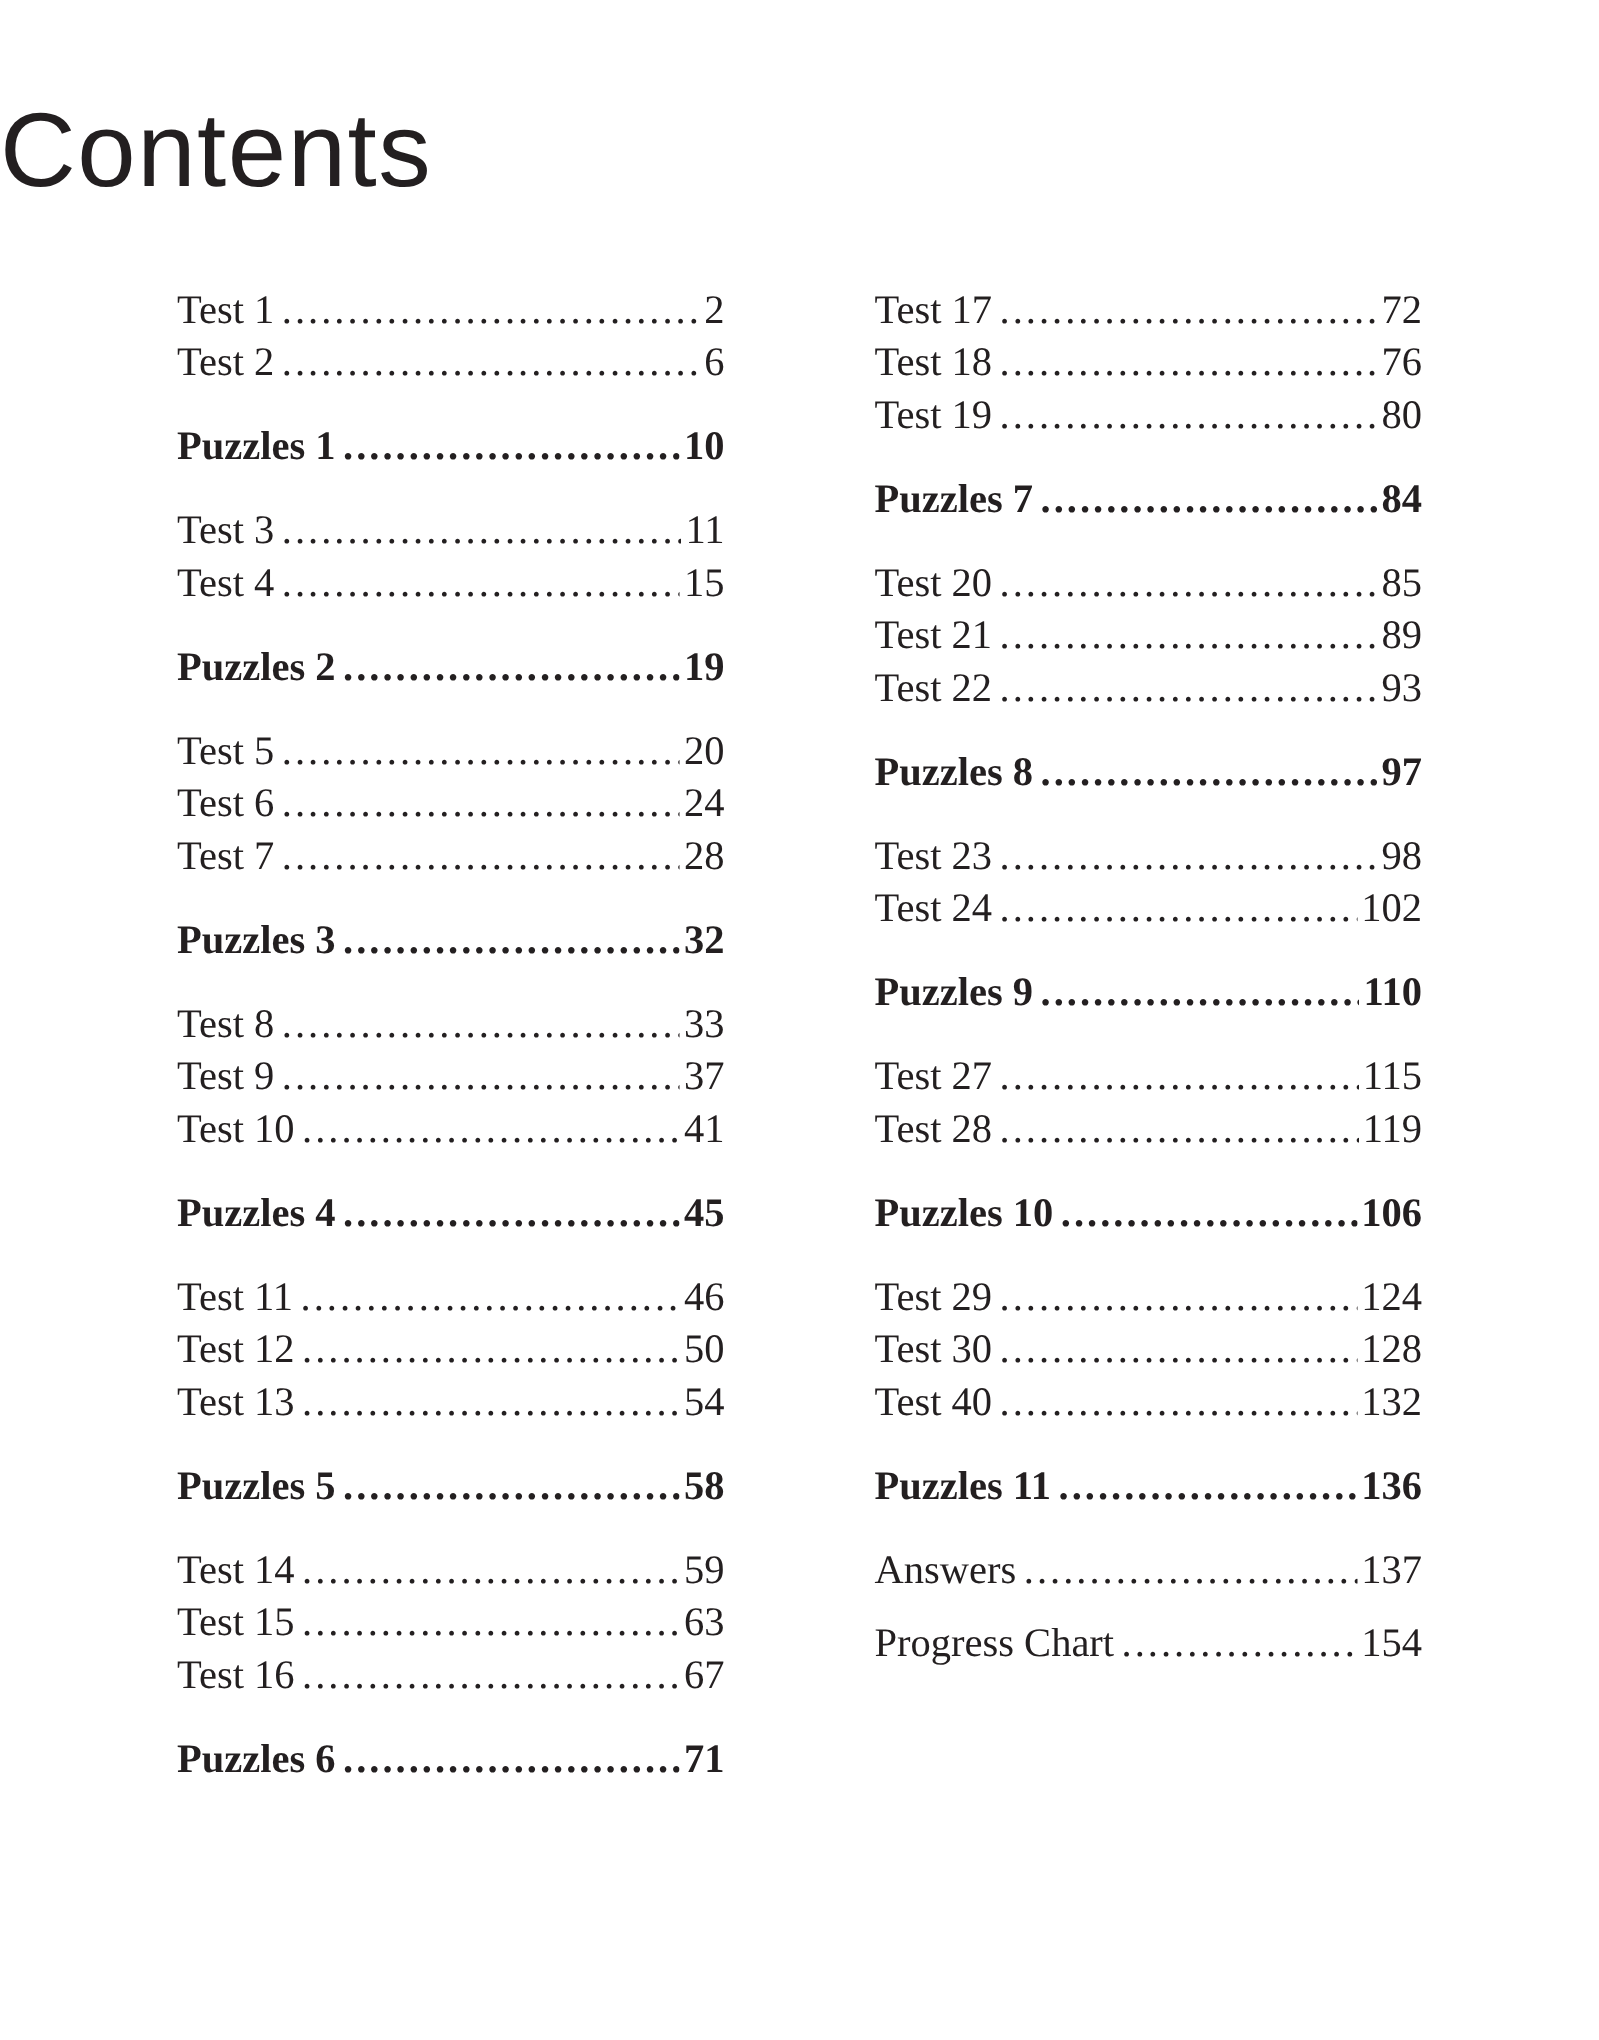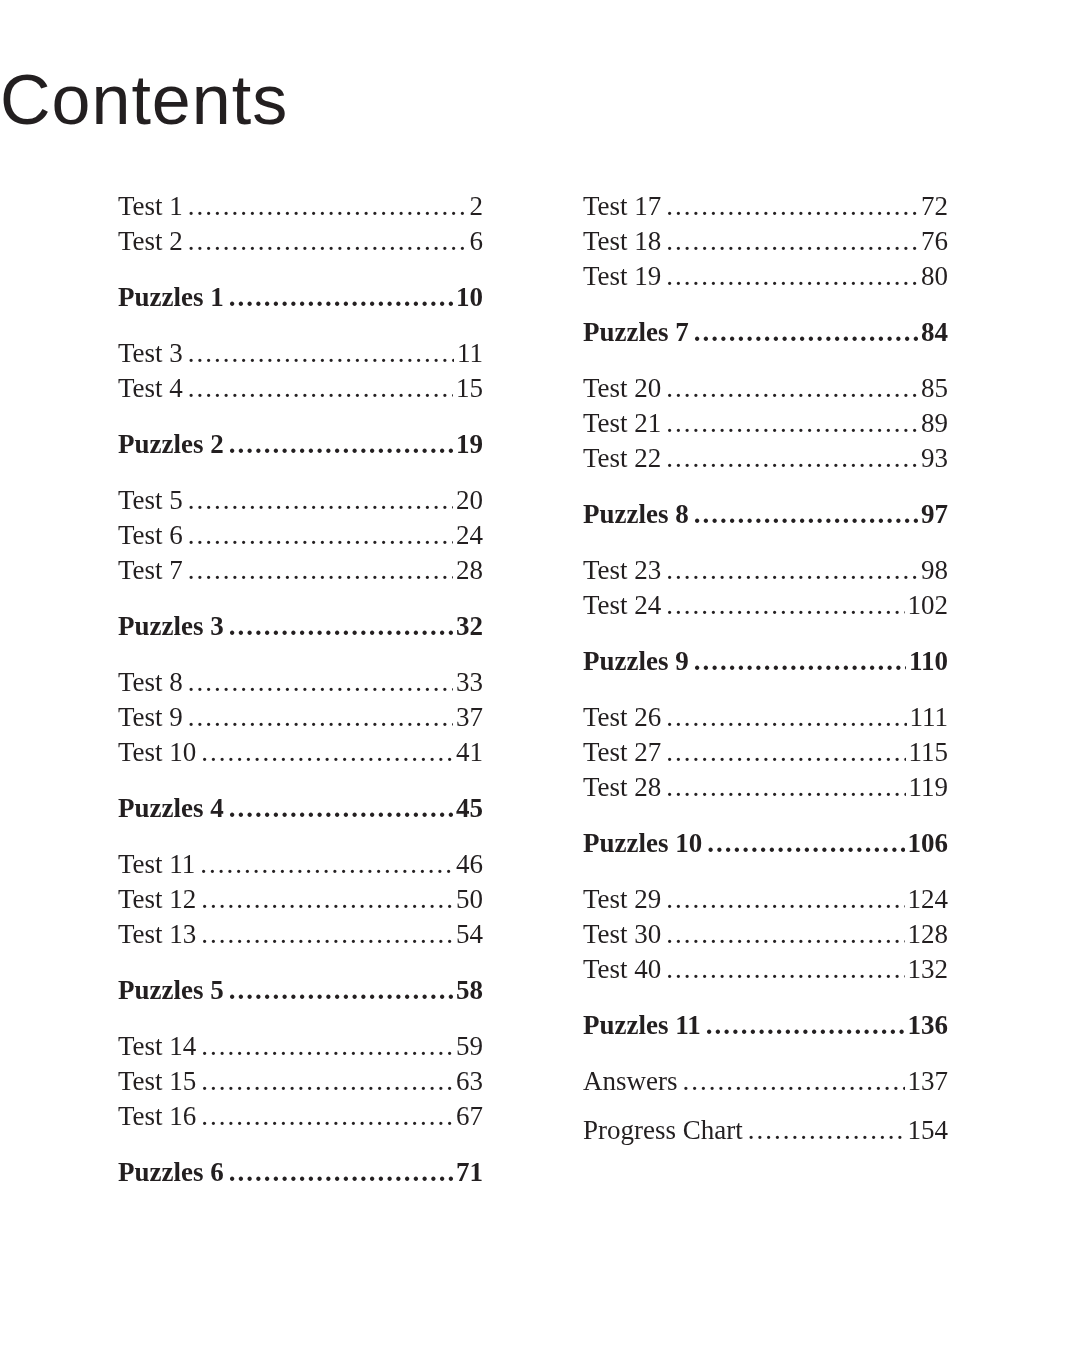--- a/index.html
+++ b/index.html
@@ -225,25 +225,20 @@
           <span class="label">Test 24</span>
           <span class="dots"></span>
           <span class="pagenum">102</span>
         </div>
         <div class="entry heading">
           <span class="label">Puzzles 9</span>
           <span class="dots"></span>
           <span class="pagenum">110</span>
         </div>
         <div class="entry">
-          <span class="label">Test 26</span>
-          <span class="dots"></span>
-          <span class="pagenum">111</span>
-        </div>
-        <div class="entry">
           <span class="label">Test 27</span>
           <span class="dots"></span>
           <span class="pagenum">115</span>
         </div>
         <div class="entry">
           <span class="label">Test 28</span>
           <span class="dots"></span>
           <span class="pagenum">119</span>
         </div>
         <div class="entry heading">

